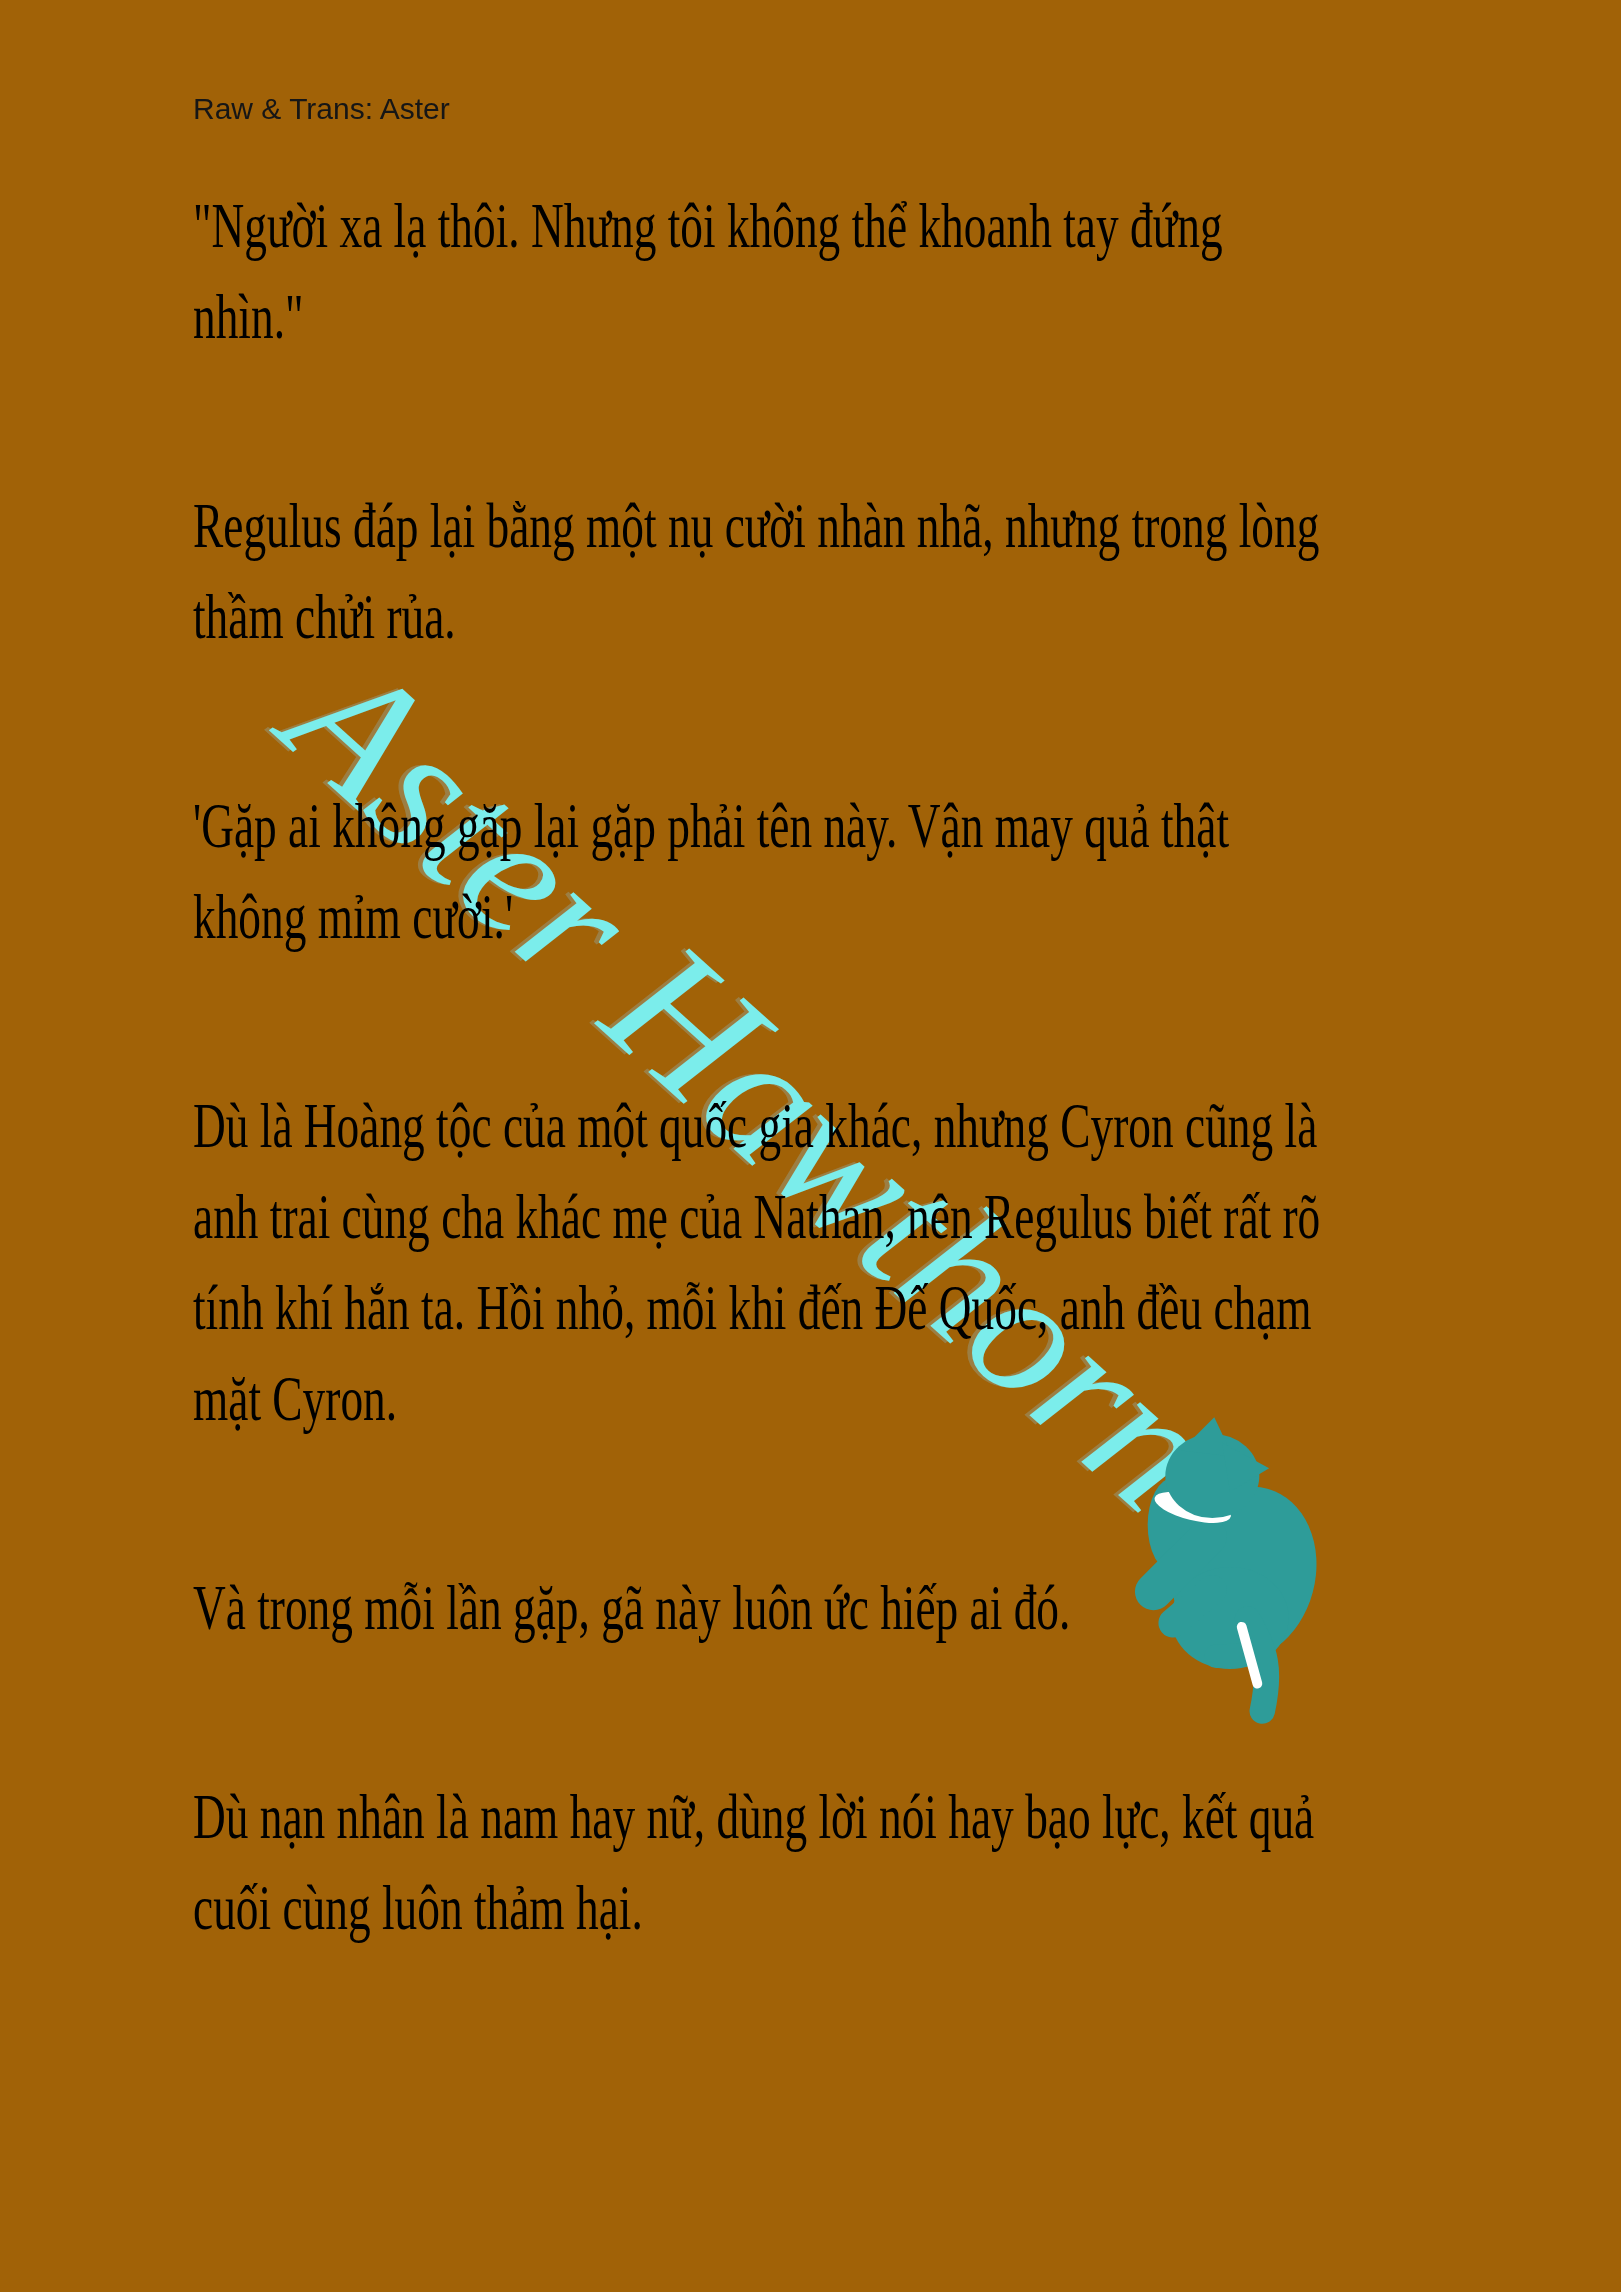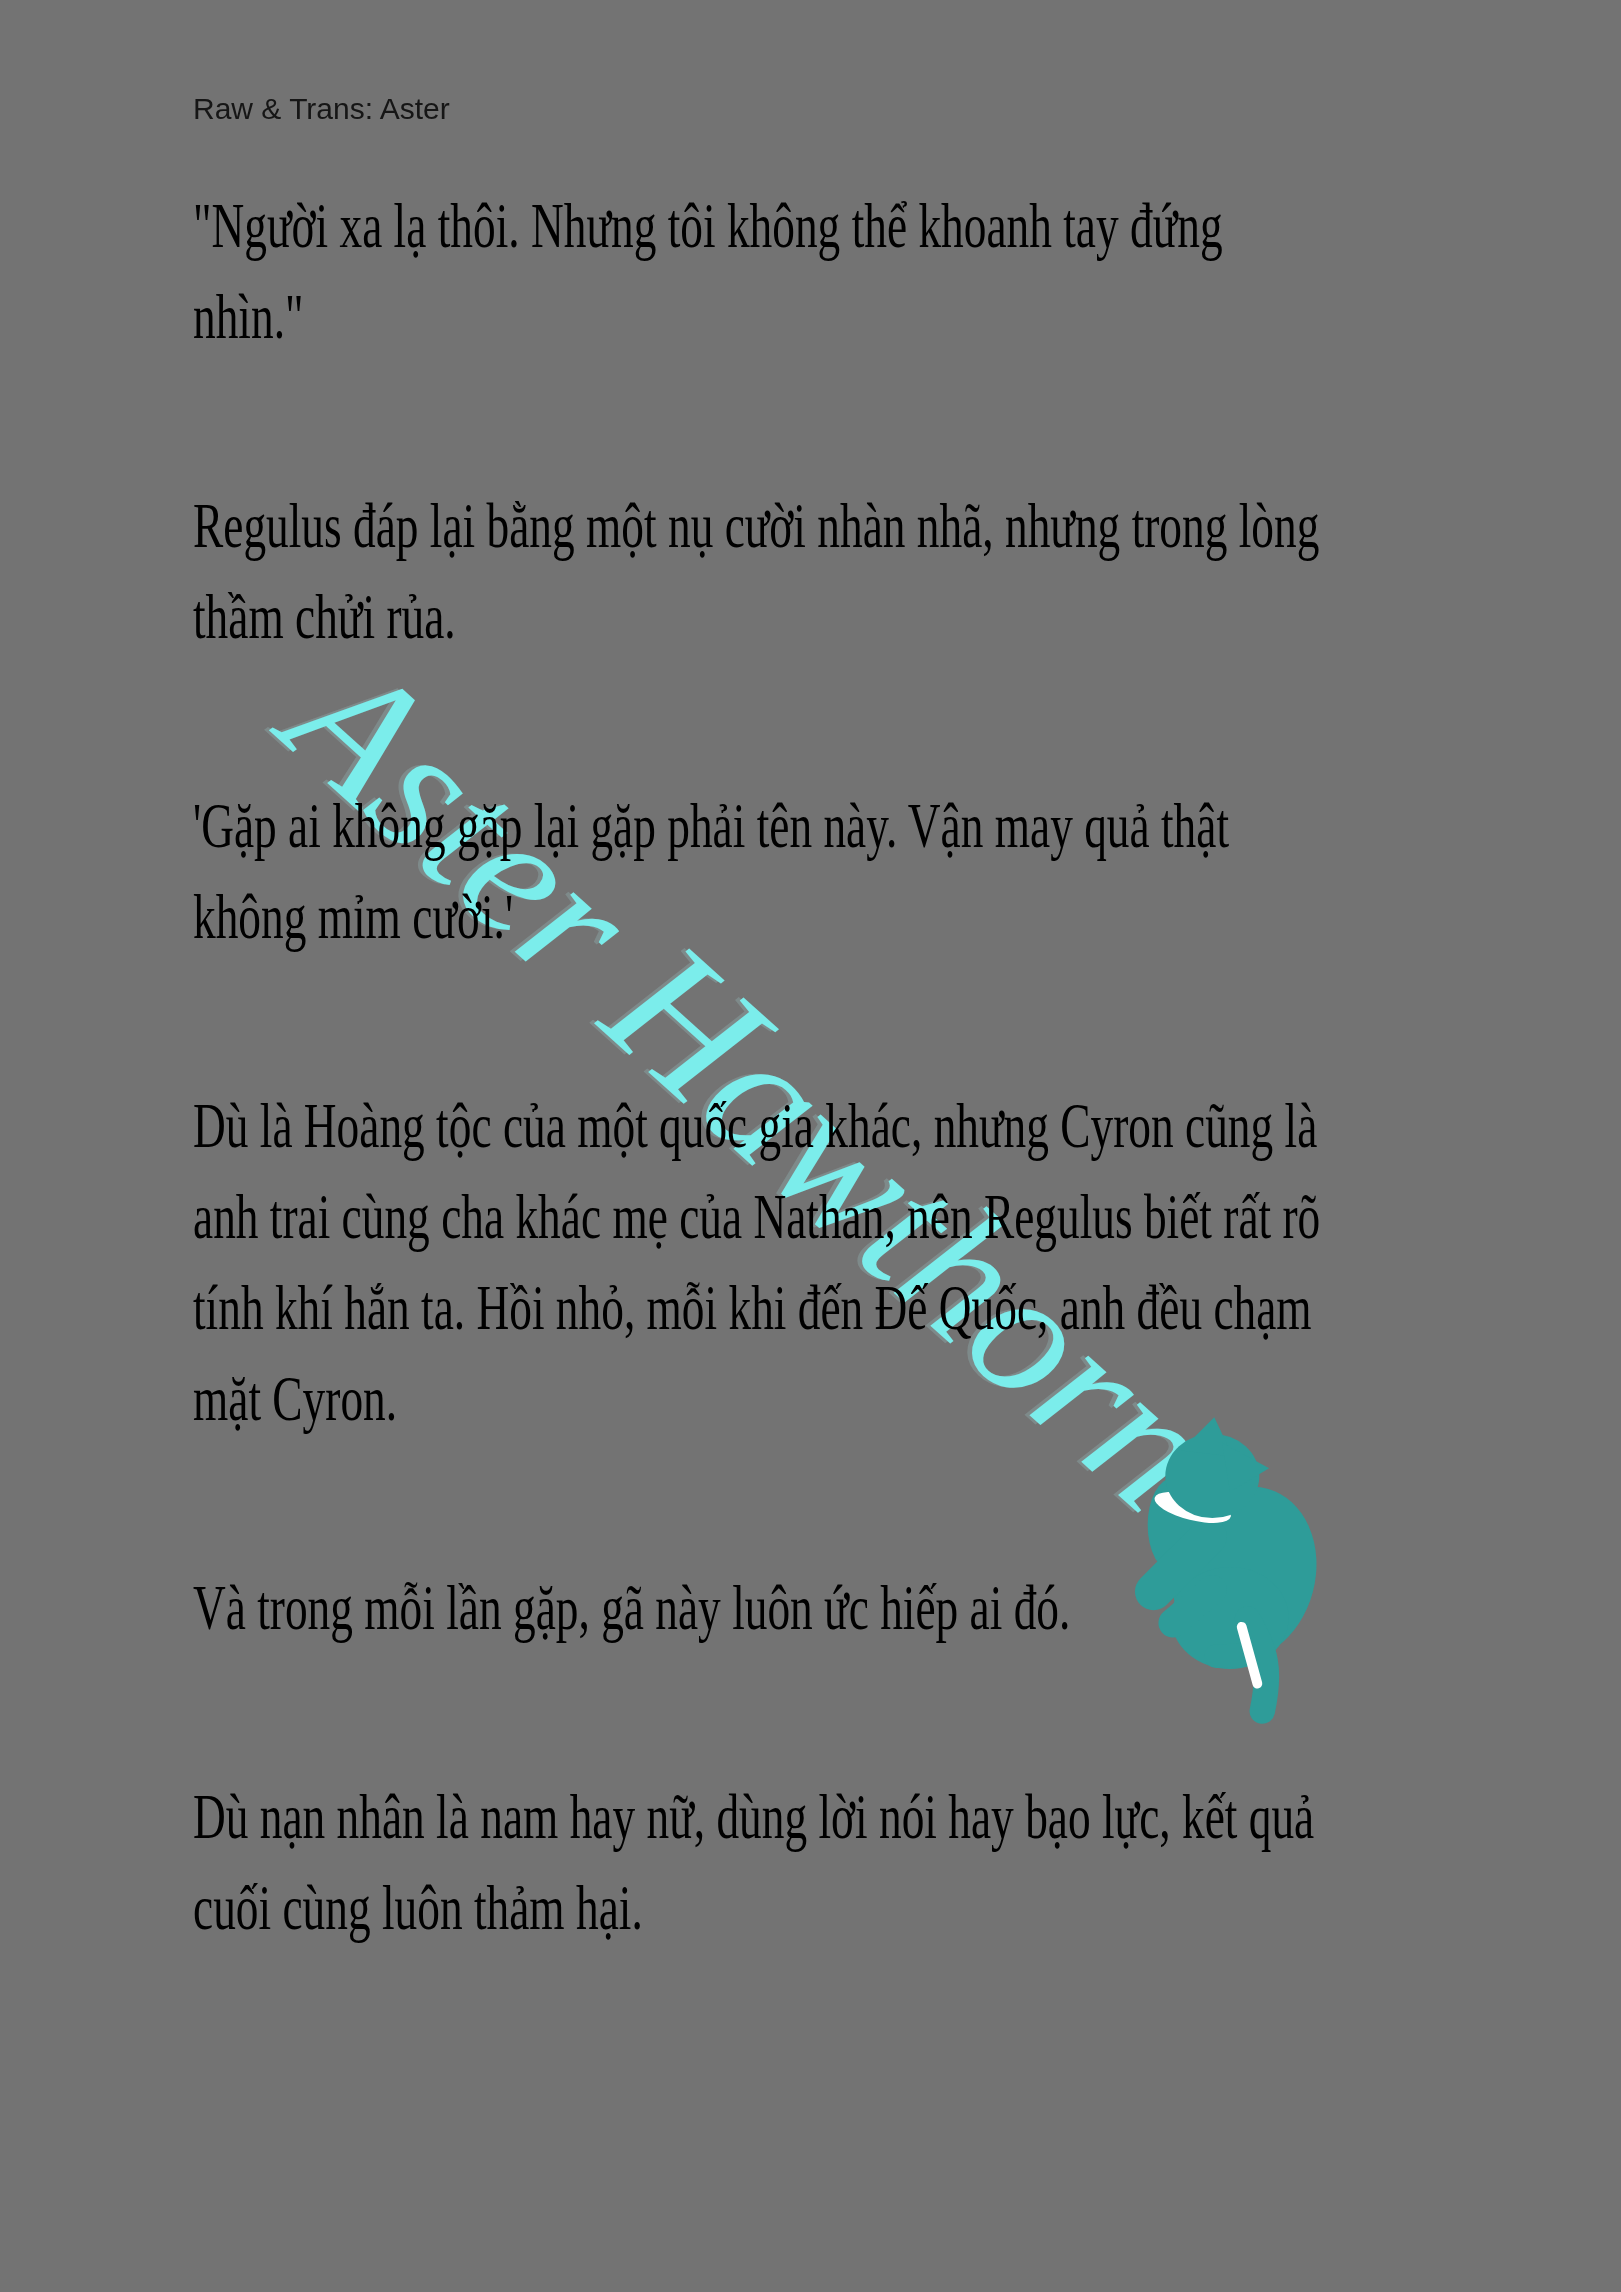--- a/index.html
+++ b/index.html
@@ -10,21 +10,21 @@
   body {
     width: 1621px;
     height: 2293px;
     position: relative;
     overflow: hidden;
     font-family: "Liberation Serif", "DejaVu Serif", serif;
   }
   .page {
     position: absolute;
     inset: 0;
-    background: #737373;
+    background: #a16207;
   }
   .header {
     position: absolute;
     left: 193px;
     top: 92px;
     font-family: "Liberation Sans", "DejaVu Sans", sans-serif;
     font-size: 30px;
     color: #161616;
     z-index: 3;
     white-space: nowrap;

